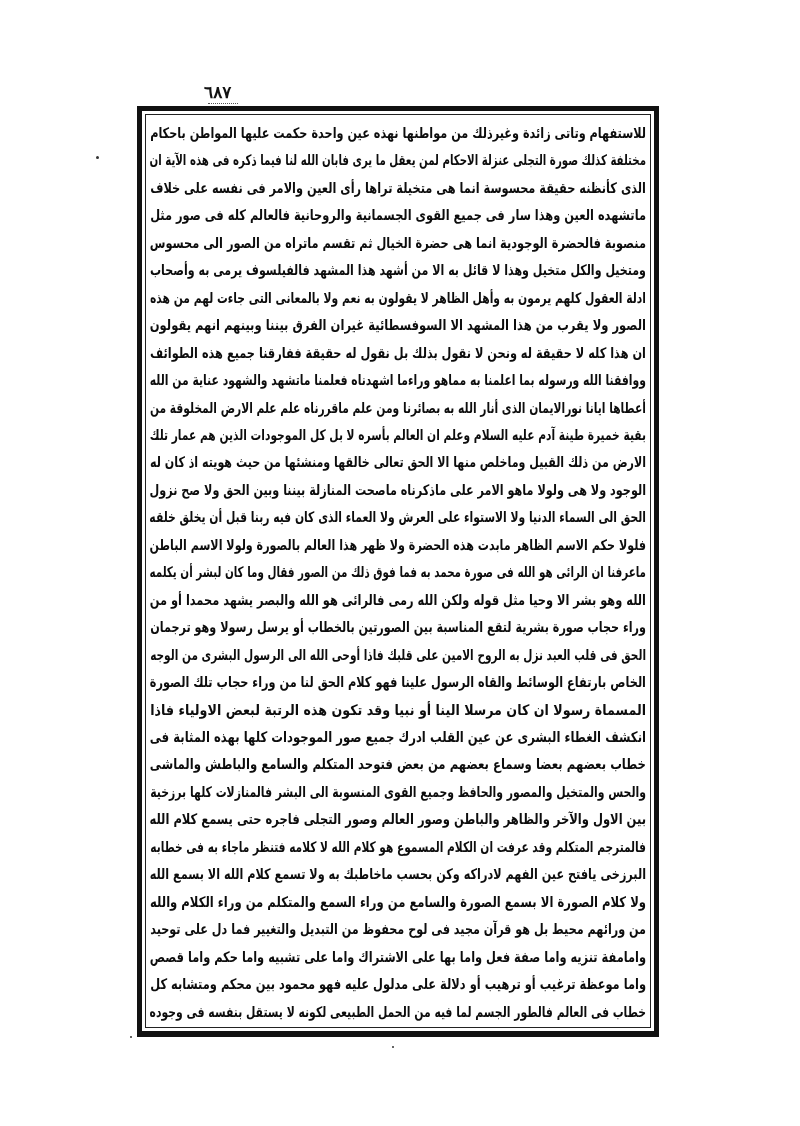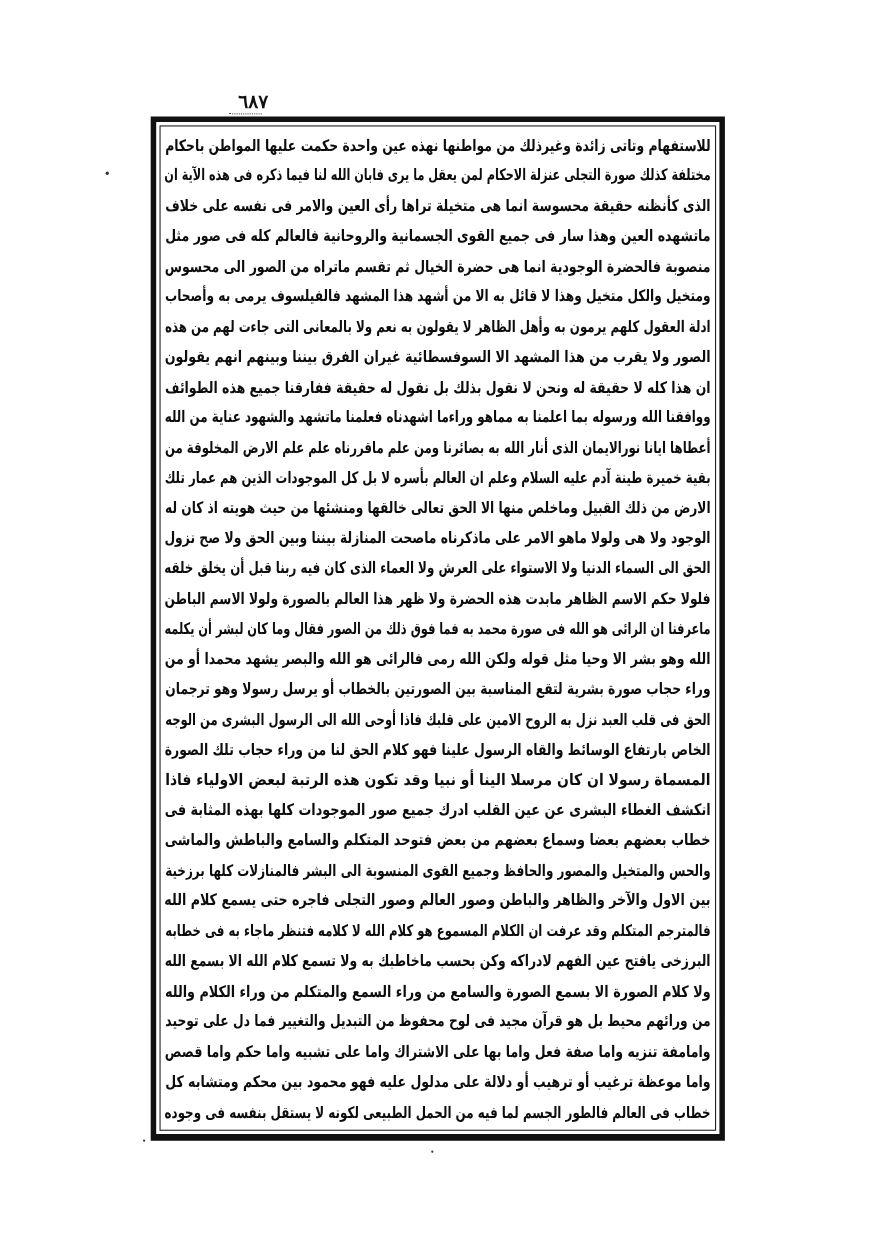--- a/index.html
+++ b/index.html
@@ -13,21 +13,21 @@
       position: relative;
       overflow: hidden;
       font-family: "DejaVu Sans", sans-serif;
       color: #111111;
     }
     .page-number {
       position: absolute;
       left: 204px;
       top: 82px;
       width: 40px;
-      text-align: right;
+      text-align: left;
       font-family: Liberation Serif, serif;
       font-weight: bold;
       font-size: 17px;
       letter-spacing: 1px;
       color: #111;
       direction: rtl;
     }
     .page-number-dots {
       position: absolute;
       left: 208px;

